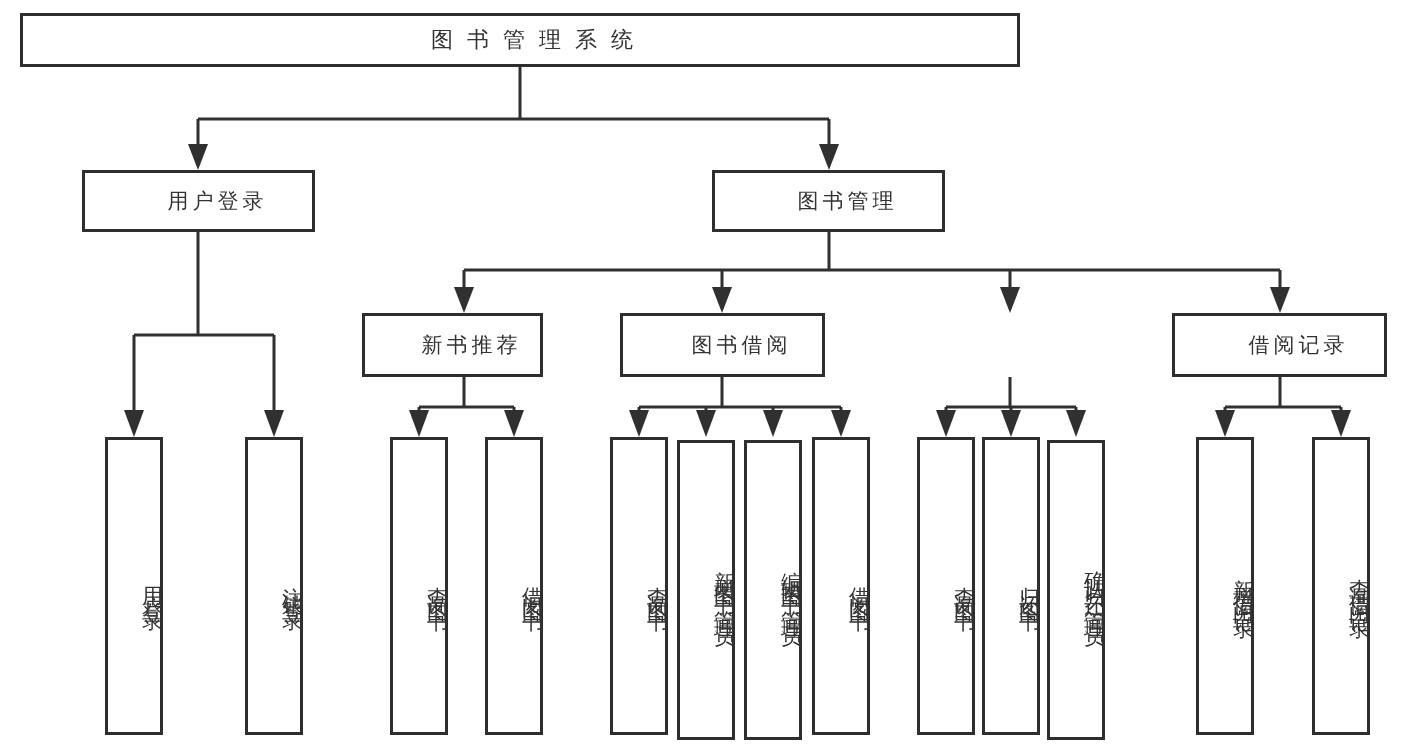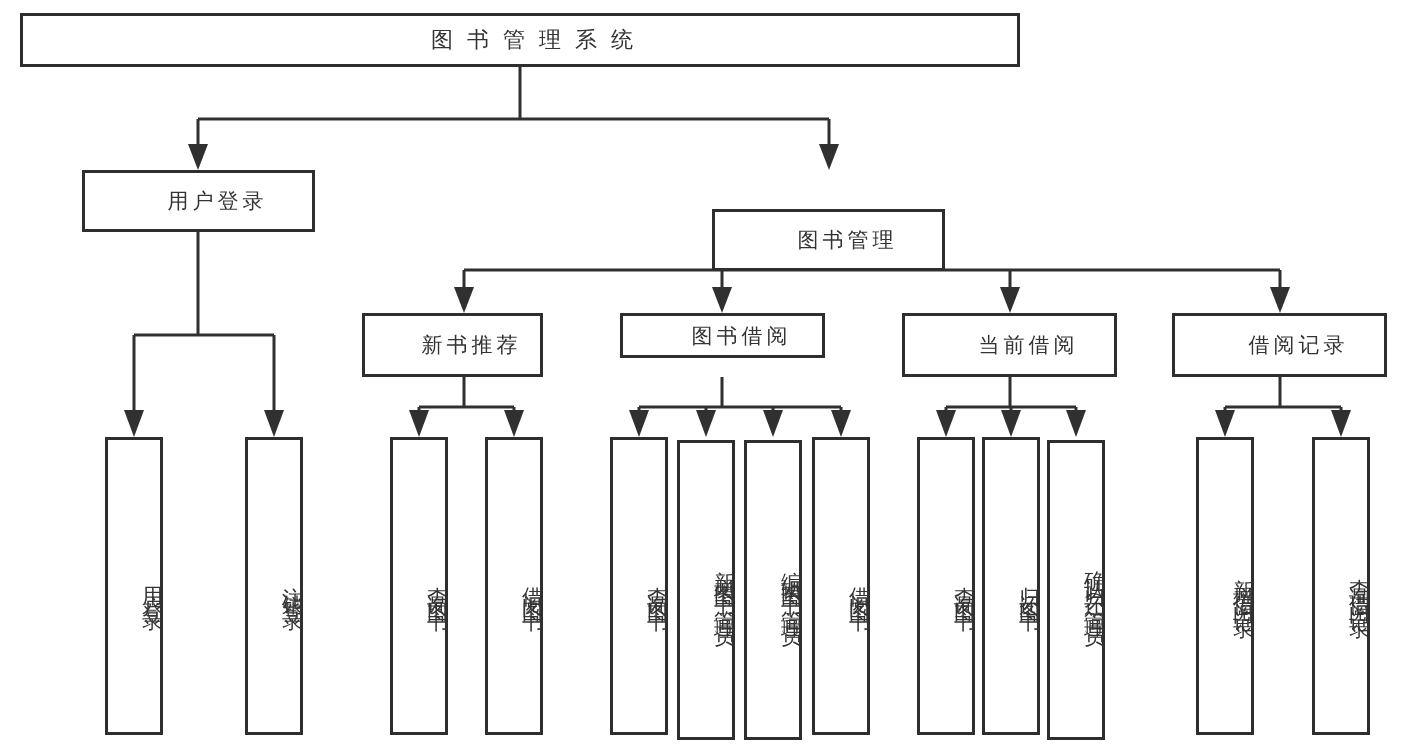--- a/index.html
+++ b/index.html
@@ -120,25 +120,24 @@
     <g>
       <path d="M1280 377 V407 M1225 407 H1341 M1225 407 V413 M1341 407 V413"></path>
       <polygon points="1215,410 1235,410 1225,437"></polygon>
       <polygon points="1331,410 1351,410 1341,437"></polygon>
     </g>
   </svg>
 
   <div class="node h-node root-node" style="left:20px; top:13px; width:1000px; height:54px;">图书管理系统</div>
 
   <div class="node h-node" style="left:82px; top:170px; width:233px; height:62px;">用户登录</div>
-  <div class="node h-node" style="left:712px; top:170px; width:233px; height:62px;margin-top:39px;">图书管理</div>
+  <div class="node h-node" style="left:712px; top:170px; width:233px; height:62px;">图书管理</div>
 
   <div class="node h-node" style="left:362px; top:313px; width:181px; height:64px;">新书推荐</div>
-  <div class="node h-node" style="left:620px; top:313px; width:205px; height:45px;">图书借阅</div>
-  <div class="node h-node" style="left:902px; top:313px; width:215px; height:64px;">当前借阅</div>
+  <div class="node h-node" style="left:620px; top:313px; width:205px; height:64px;">图书借阅</div>
   <div class="node h-node" style="left:1172px; top:313px; width:215px; height:64px;">借阅记录</div>
 
   <div class="node v-node" style="left:105px; top:437px; width:58px; height:298px;">
     <span>用户登录</span>
   </div>
   <div class="node v-node" style="left:245px; top:437px; width:58px; height:298px;">
     <span>注销登录</span>
   </div>
 
   <div class="node v-node" style="left:390px; top:437px; width:58px; height:298px;">

